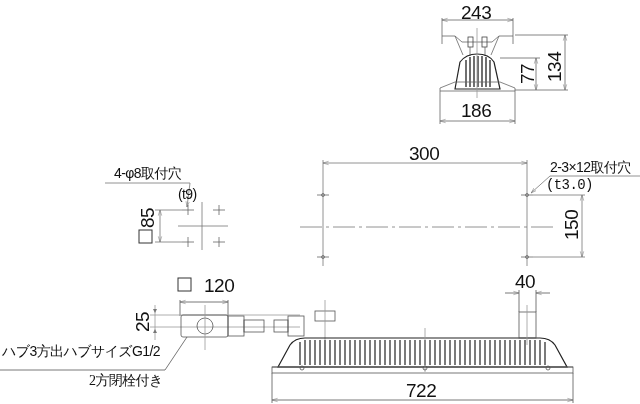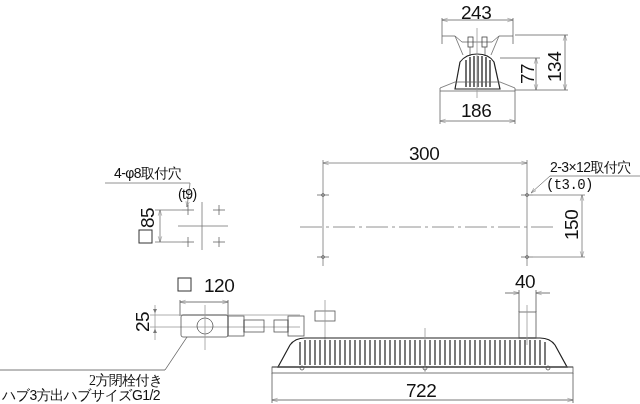--- a/index.html
+++ b/index.html
@@ -209,17 +209,17 @@
 <div class="lbl med" style="left:131px;top:187px;margin-left:47px;">(t9)</div>
 <div class="lbl big rot" style="left:138px;top:228px;">85</div>
 
 <div class="lbl big" style="left:409px;top:144px;">300</div>
 <div class="lbl med" style="left:550px;top:160px;">2-3×12取付穴</div>
 <div class="lbl med" style="left:546px;top:178px;font-family:Liberation Mono, monospace;">(t3.0)</div>
 <div class="lbl big rot" style="left:562px;top:240px;">150</div>
 
 <div class="lbl big" style="left:194px;top:276px;margin-left:10px;">120</div>
 <div class="lbl big rot" style="left:133px;top:332px;">25</div>
-<div class="lbl med" style="left:2px;top:344px;margin-top:44px;">ハブ3方出ハブサイズG1/2</div>
+<div class="lbl med" style="left:2px;top:344px;">ハブ3方出ハブサイズG1/2</div>
 <div class="lbl med" style="left:89px;top:374px;font-family:Liberation Serif, serif;">2方閉栓付き</div>
 
 <div class="lbl big" style="left:515px;top:272px;">40</div>
 <div class="lbl big" style="left:406px;top:381px;text-align:center;">722</div>
 
 </body></html>

